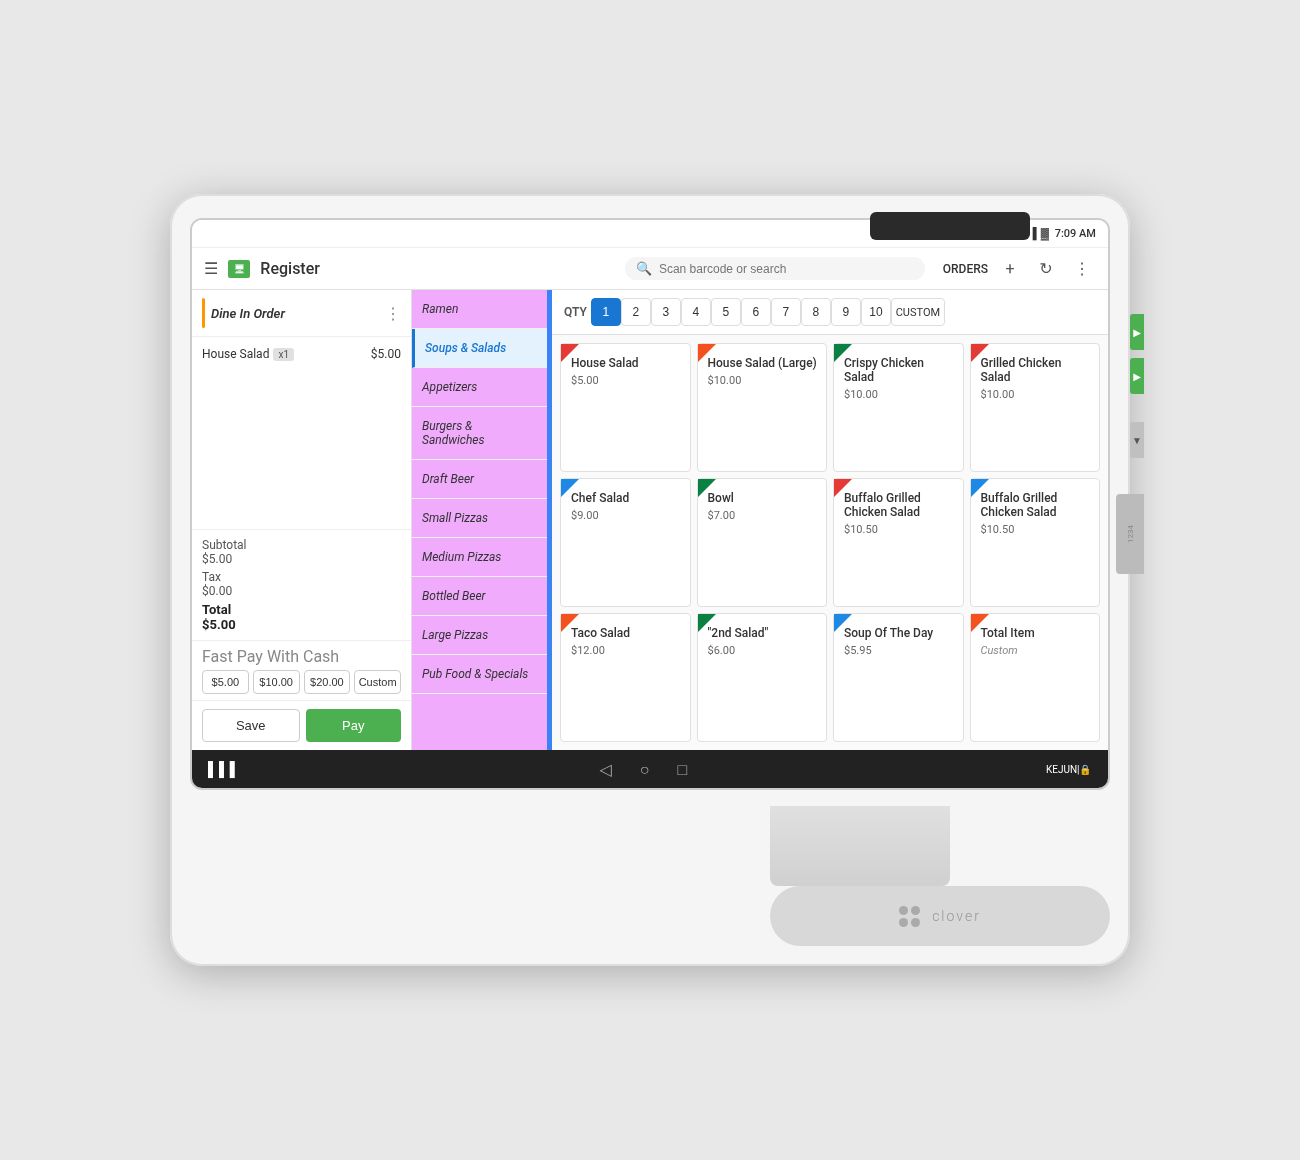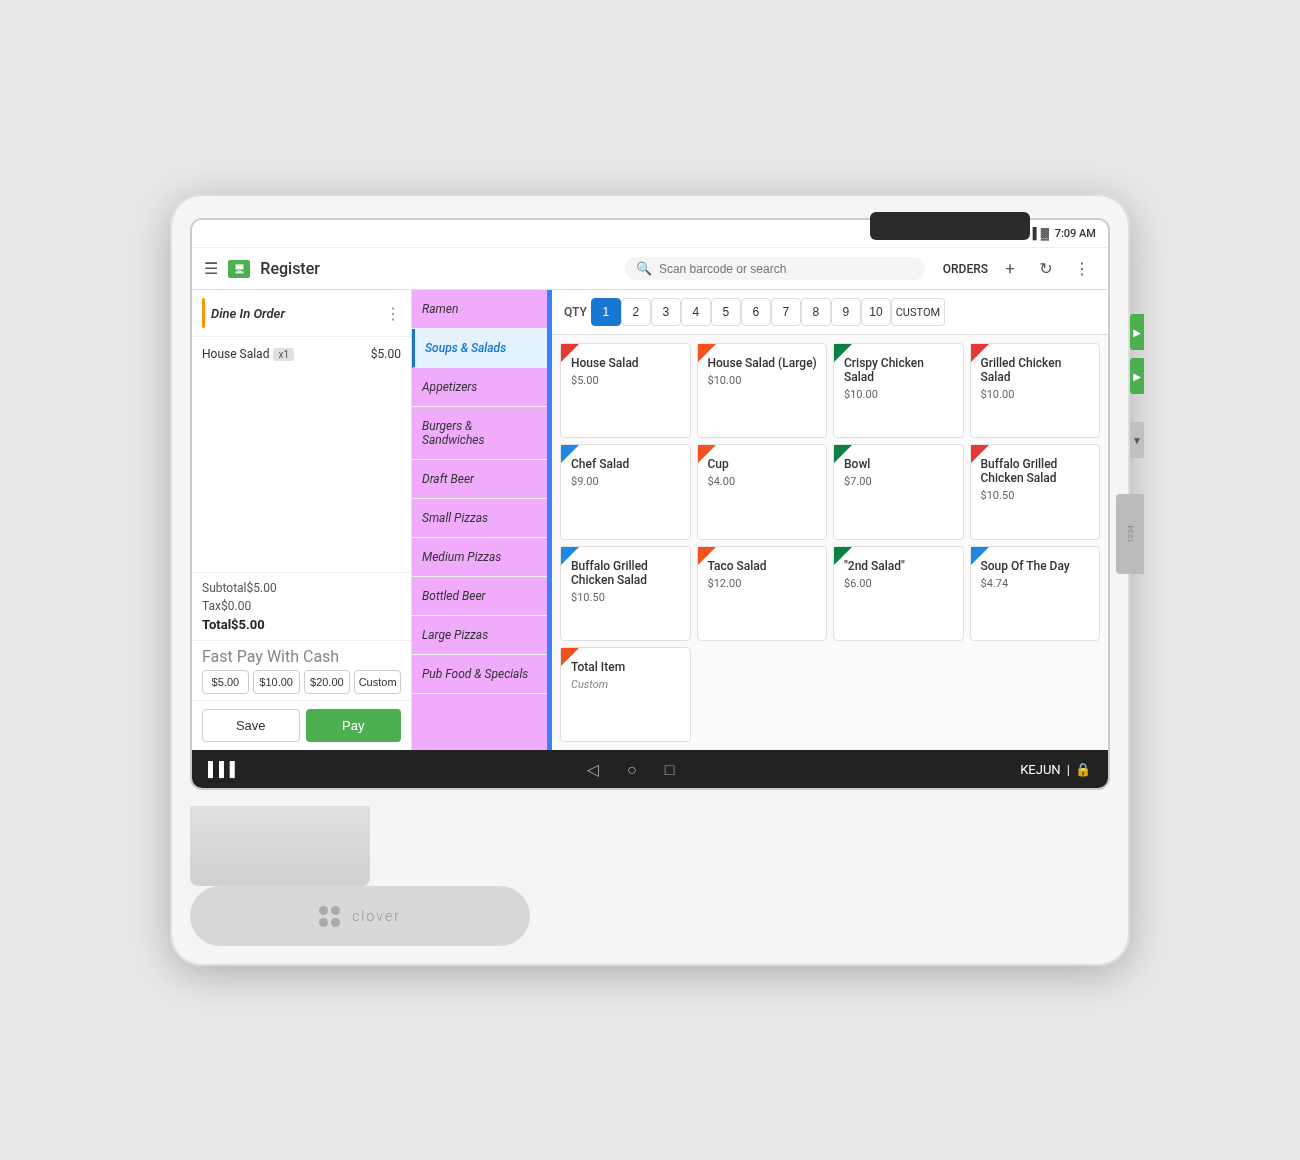--- a/index.html
+++ b/index.html
@@ -169,22 +169,24 @@
     }
     .order-item-price { color: #333; }
 
     .order-summary {
       padding: 6px 10px;
       border-top: 1px solid #eee;
       font-size: 12px;
     }
     .summary-row {
       display: flex;
+      justify-content: space-between;
       padding: 2px 0;
       color: #555;
+      flex-direction: column;
     }
     .summary-row.total {
       font-weight: 700;
       font-size: 13px;
       color: #222;
     }
 
     .fast-pay {
       padding: 6px 10px;
       border-top: 1px solid #eee;
@@ -360,26 +362,26 @@
       justify-content: space-between;
       padding: 0 16px;
     }
     .bottom-nav-left { color: #fff; font-size: 11px; }
     .bottom-nav-center {
       display: flex;
       gap: 28px;
       align-items: center;
     }
     .nav-icon { color: #aaa; font-size: 16px; cursor: pointer; }
-    .bottom-nav-right { color: #fff; font-size: 13px; display: flex; align-items: center; gap: 6px; }
+    .bottom-nav-right { color: #fff; font-size: 10px; display: flex; align-items: center; }
 
     
     .device-stand {
       display: flex;
-      justify-content: flex-start;
+      justify-content: flex-end;
       margin-top: 16px;
     }
     .stand-neck {
       width: 180px;
       height: 80px;
       background: linear-gradient(to bottom, #e0e0e0, #d0d0d0);
       border-radius: 0 0 8px 8px;
       position: relative;
     }
     .stand-base {
@@ -581,25 +583,20 @@
             <div class="item-name">Grilled Chicken Salad</div>
             <div class="item-price">$10.00</div>
           </div>
 
           <div class="item-card">
             <div class="item-corner" style="border-width:18px 18px 0 0;border-color:#1e88e5 transparent transparent transparent;"></div>
             <div class="item-name">Chef Salad</div>
             <div class="item-price">$9.00</div>
           </div>
 
-          <div class="item-card">
-            <div class="item-corner" style="border-width:18px 18px 0 0;border-color:#f4511e transparent transparent transparent;"></div>
-            <div class="item-name">Cup</div>
-            <div class="item-price">$4.00</div>
-          </div>
 
           <div class="item-card">
             <div class="item-corner" style="border-width:18px 18px 0 0;border-color:#0b8043 transparent transparent transparent;"></div>
             <div class="item-name">Bowl</div>
             <div class="item-price">$7.00</div>
           </div>
 
           <div class="item-card">
             <div class="item-corner" style="border-width:18px 18px 0 0;border-color:#e53935 transparent transparent transparent;"></div>
             <div class="item-name">Buffalo Grilled Chicken Salad</div>
@@ -621,21 +618,21 @@
           <div class="item-card">
             <div class="item-corner" style="border-width:18px 18px 0 0;border-color:#0b8043 transparent transparent transparent;"></div>
             <div class="item-name">"2nd Salad"</div>
             <div class="item-price">$6.00</div>
           </div>
 
 
           <div class="item-card">
             <div class="item-corner" style="border-width:18px 18px 0 0;border-color:#1e88e5 transparent transparent transparent;"></div>
             <div class="item-name">Soup Of The Day</div>
-            <div class="item-price">$4.74</div>
+            <div class="item-price">$5.95</div>
           </div>
 
           <div class="item-card">
             <div class="item-corner" style="border-width:18px 18px 0 0;border-color:#f4511e transparent transparent transparent;"></div>
             <div class="item-name">Total Item</div>
             <div class="item-custom">Custom</div>
           </div>
 
         </div>
       </div>

